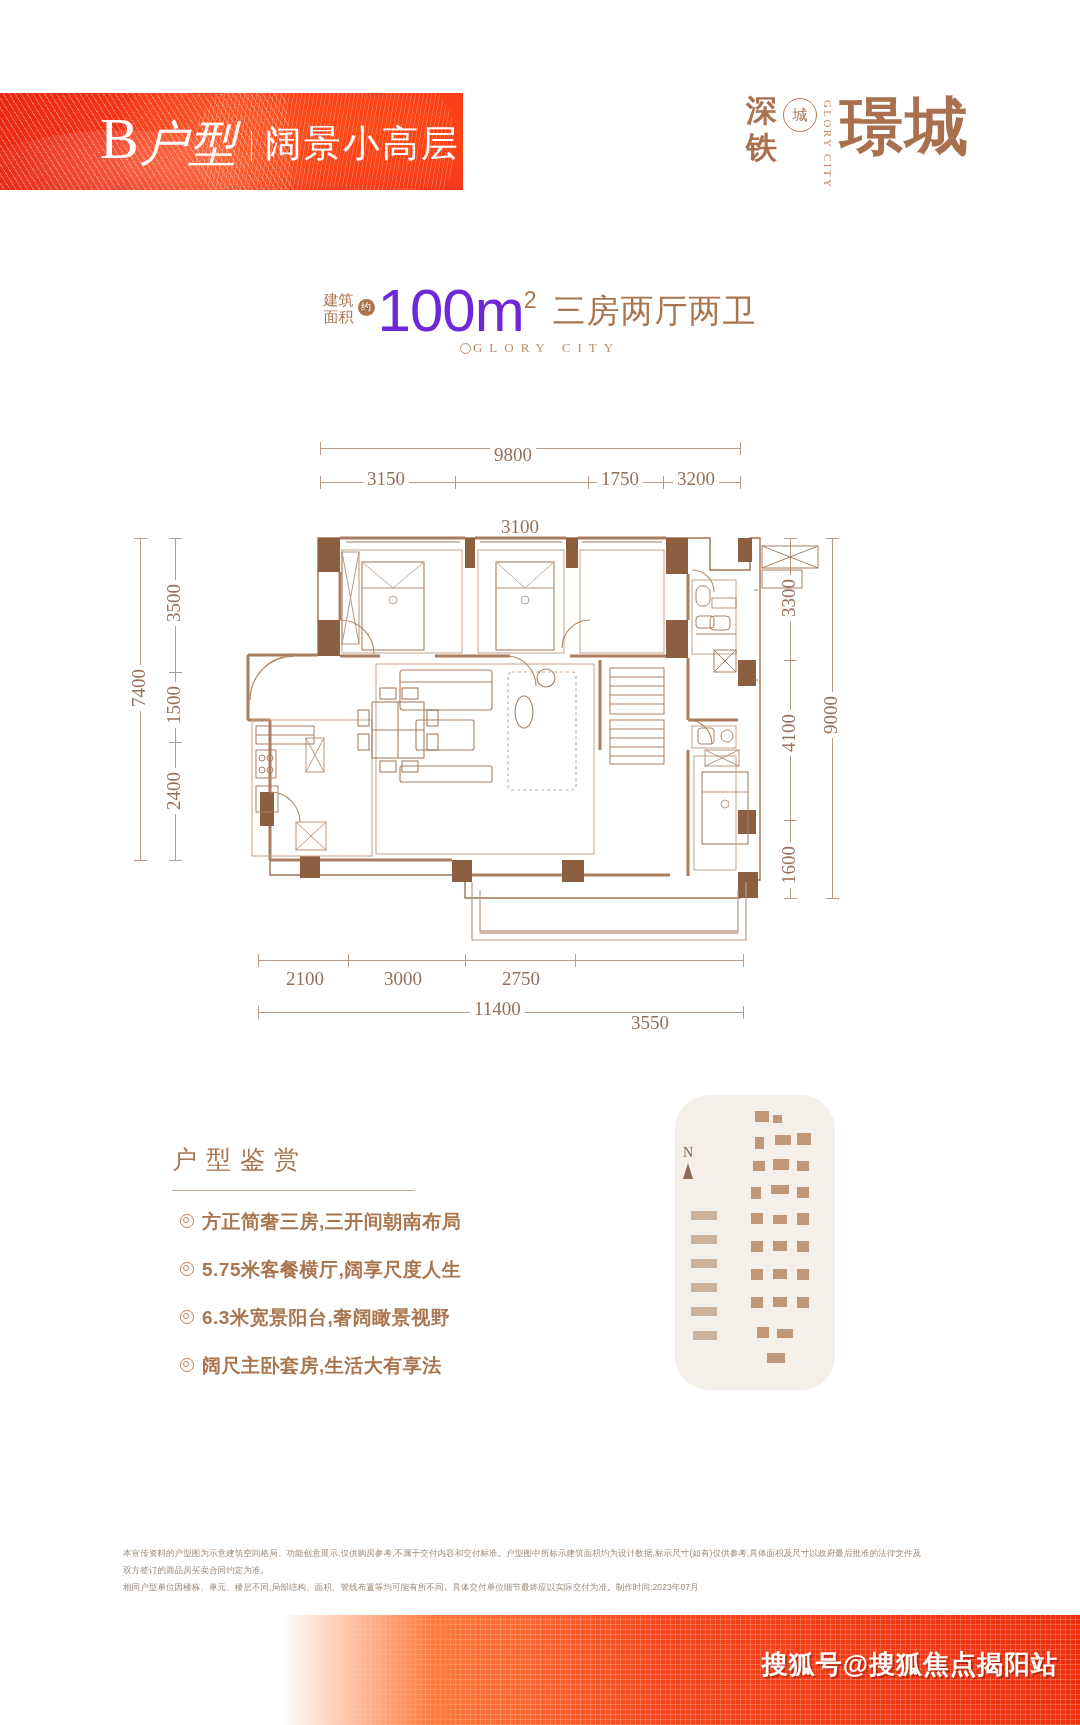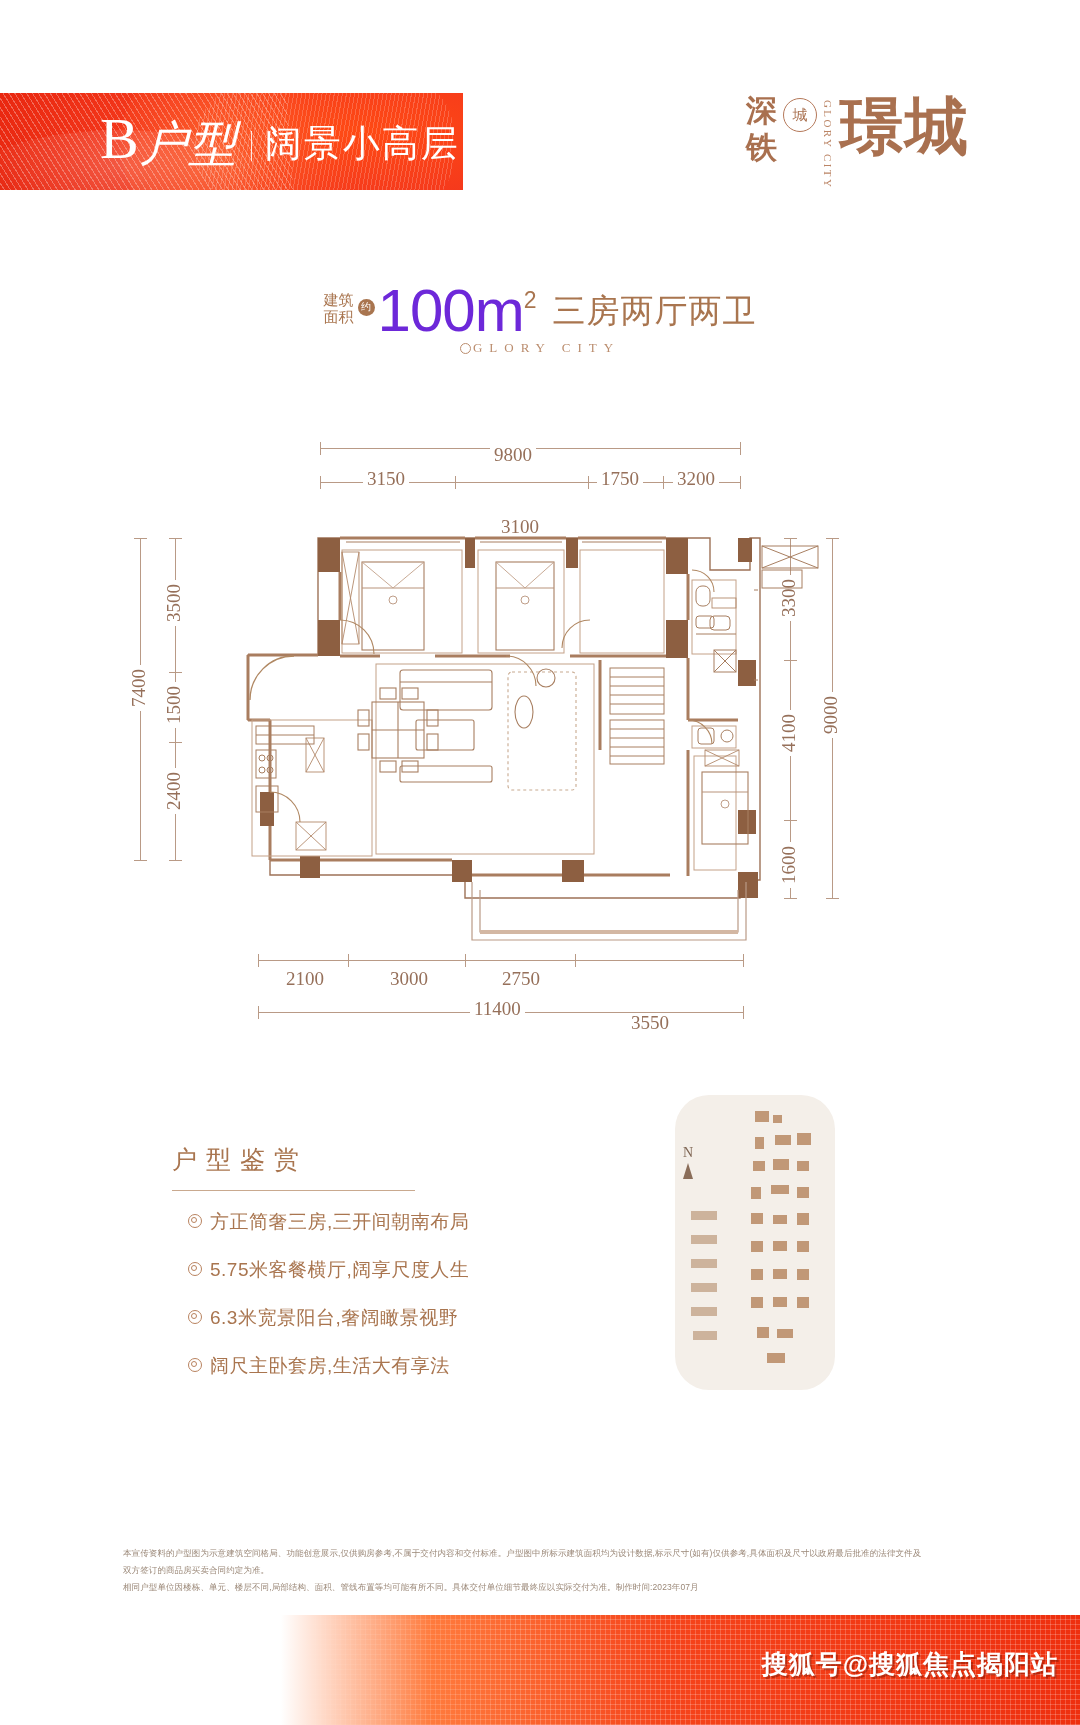--- a/index.html
+++ b/index.html
@@ -66,21 +66,21 @@
   .dline.v{width:1px;}
   .tick{position:absolute;background:#b99a86;width:1px;height:13px;}
   .tick.h{width:13px;height:1px;}
 
   
   .features{position:absolute;left:172px;top:1143px;width:300px;}
   .features h2{margin:0;font-size:25px;letter-spacing:9px;color:#a9754f;font-weight:normal;
     font-family:"Liberation Sans","DejaVu Sans",sans-serif;}
   .features .rule{width:243px;height:1px;background:#c9a98f;margin:14px 0 18px 0;}
   .features li{list-style:none;font-size:19px;color:#a9754f;margin:0 0 22px 0;white-space:nowrap;letter-spacing:.5px;}
-  .features ul{margin:16px;padding:0;}
+  .features ul{margin:8px;padding:0;font-weight:bold;}
   .features .bullet{display:inline-block;width:12px;height:12px;border-radius:50%;
     border:1.5px solid #b9835f;margin-right:8px;position:relative;top:0px;}
   .features .bullet::after{content:"";position:absolute;left:2px;top:2px;width:4px;height:4px;
     border-radius:50%;border:1.2px solid #b9835f;}
 
   
   .sitemap{position:absolute;left:675px;top:1095px;width:160px;height:300px;}
   .sitemap .plate{position:absolute;left:0;top:0;width:160px;height:295px;
     background:#f4efe9;border-radius:34px;}
   .sitemap .unit{position:absolute;background:#c19877;}
@@ -192,21 +192,21 @@
   <div class="tick h" style="left:716px;top:478px;"></div>
   <div class="dimtxt v" style="left:710px;top:272px;">9000</div>
 
   <div class="dline h" style="left:148px;top:540px;width:485px;"></div>
   <div class="tick" style="left:148px;top:534px;"></div>
   <div class="tick" style="left:238px;top:534px;"></div>
   <div class="tick" style="left:355px;top:534px;"></div>
   <div class="tick" style="left:465px;top:534px;"></div>
   <div class="tick" style="left:633px;top:534px;"></div>
   <div class="dimtxt" style="left:172px;top:548px;">2100</div>
-  <div class="dimtxt" style="left:276px;top:548px;">3000</div>
+  <div class="dimtxt" style="left:270px;top:548px;">3000</div>
   <div class="dimtxt" style="left:388px;top:548px;">2750</div>
   <div class="dimtxt" style="left:517px;top:548px;margin-top:44px;">3550</div>
 
   <div class="dline h" style="left:148px;top:592px;width:485px;"></div>
   <div class="tick" style="left:148px;top:586px;"></div>
   <div class="tick" style="left:633px;top:586px;"></div>
   <div class="dimtxt" style="left:360px;top:578px;">11400</div>
 
   <svg width="780" height="620" style="position:absolute;left:0;top:0;">
     <g fill="none" stroke="#9d7257" stroke-width="1.4">

